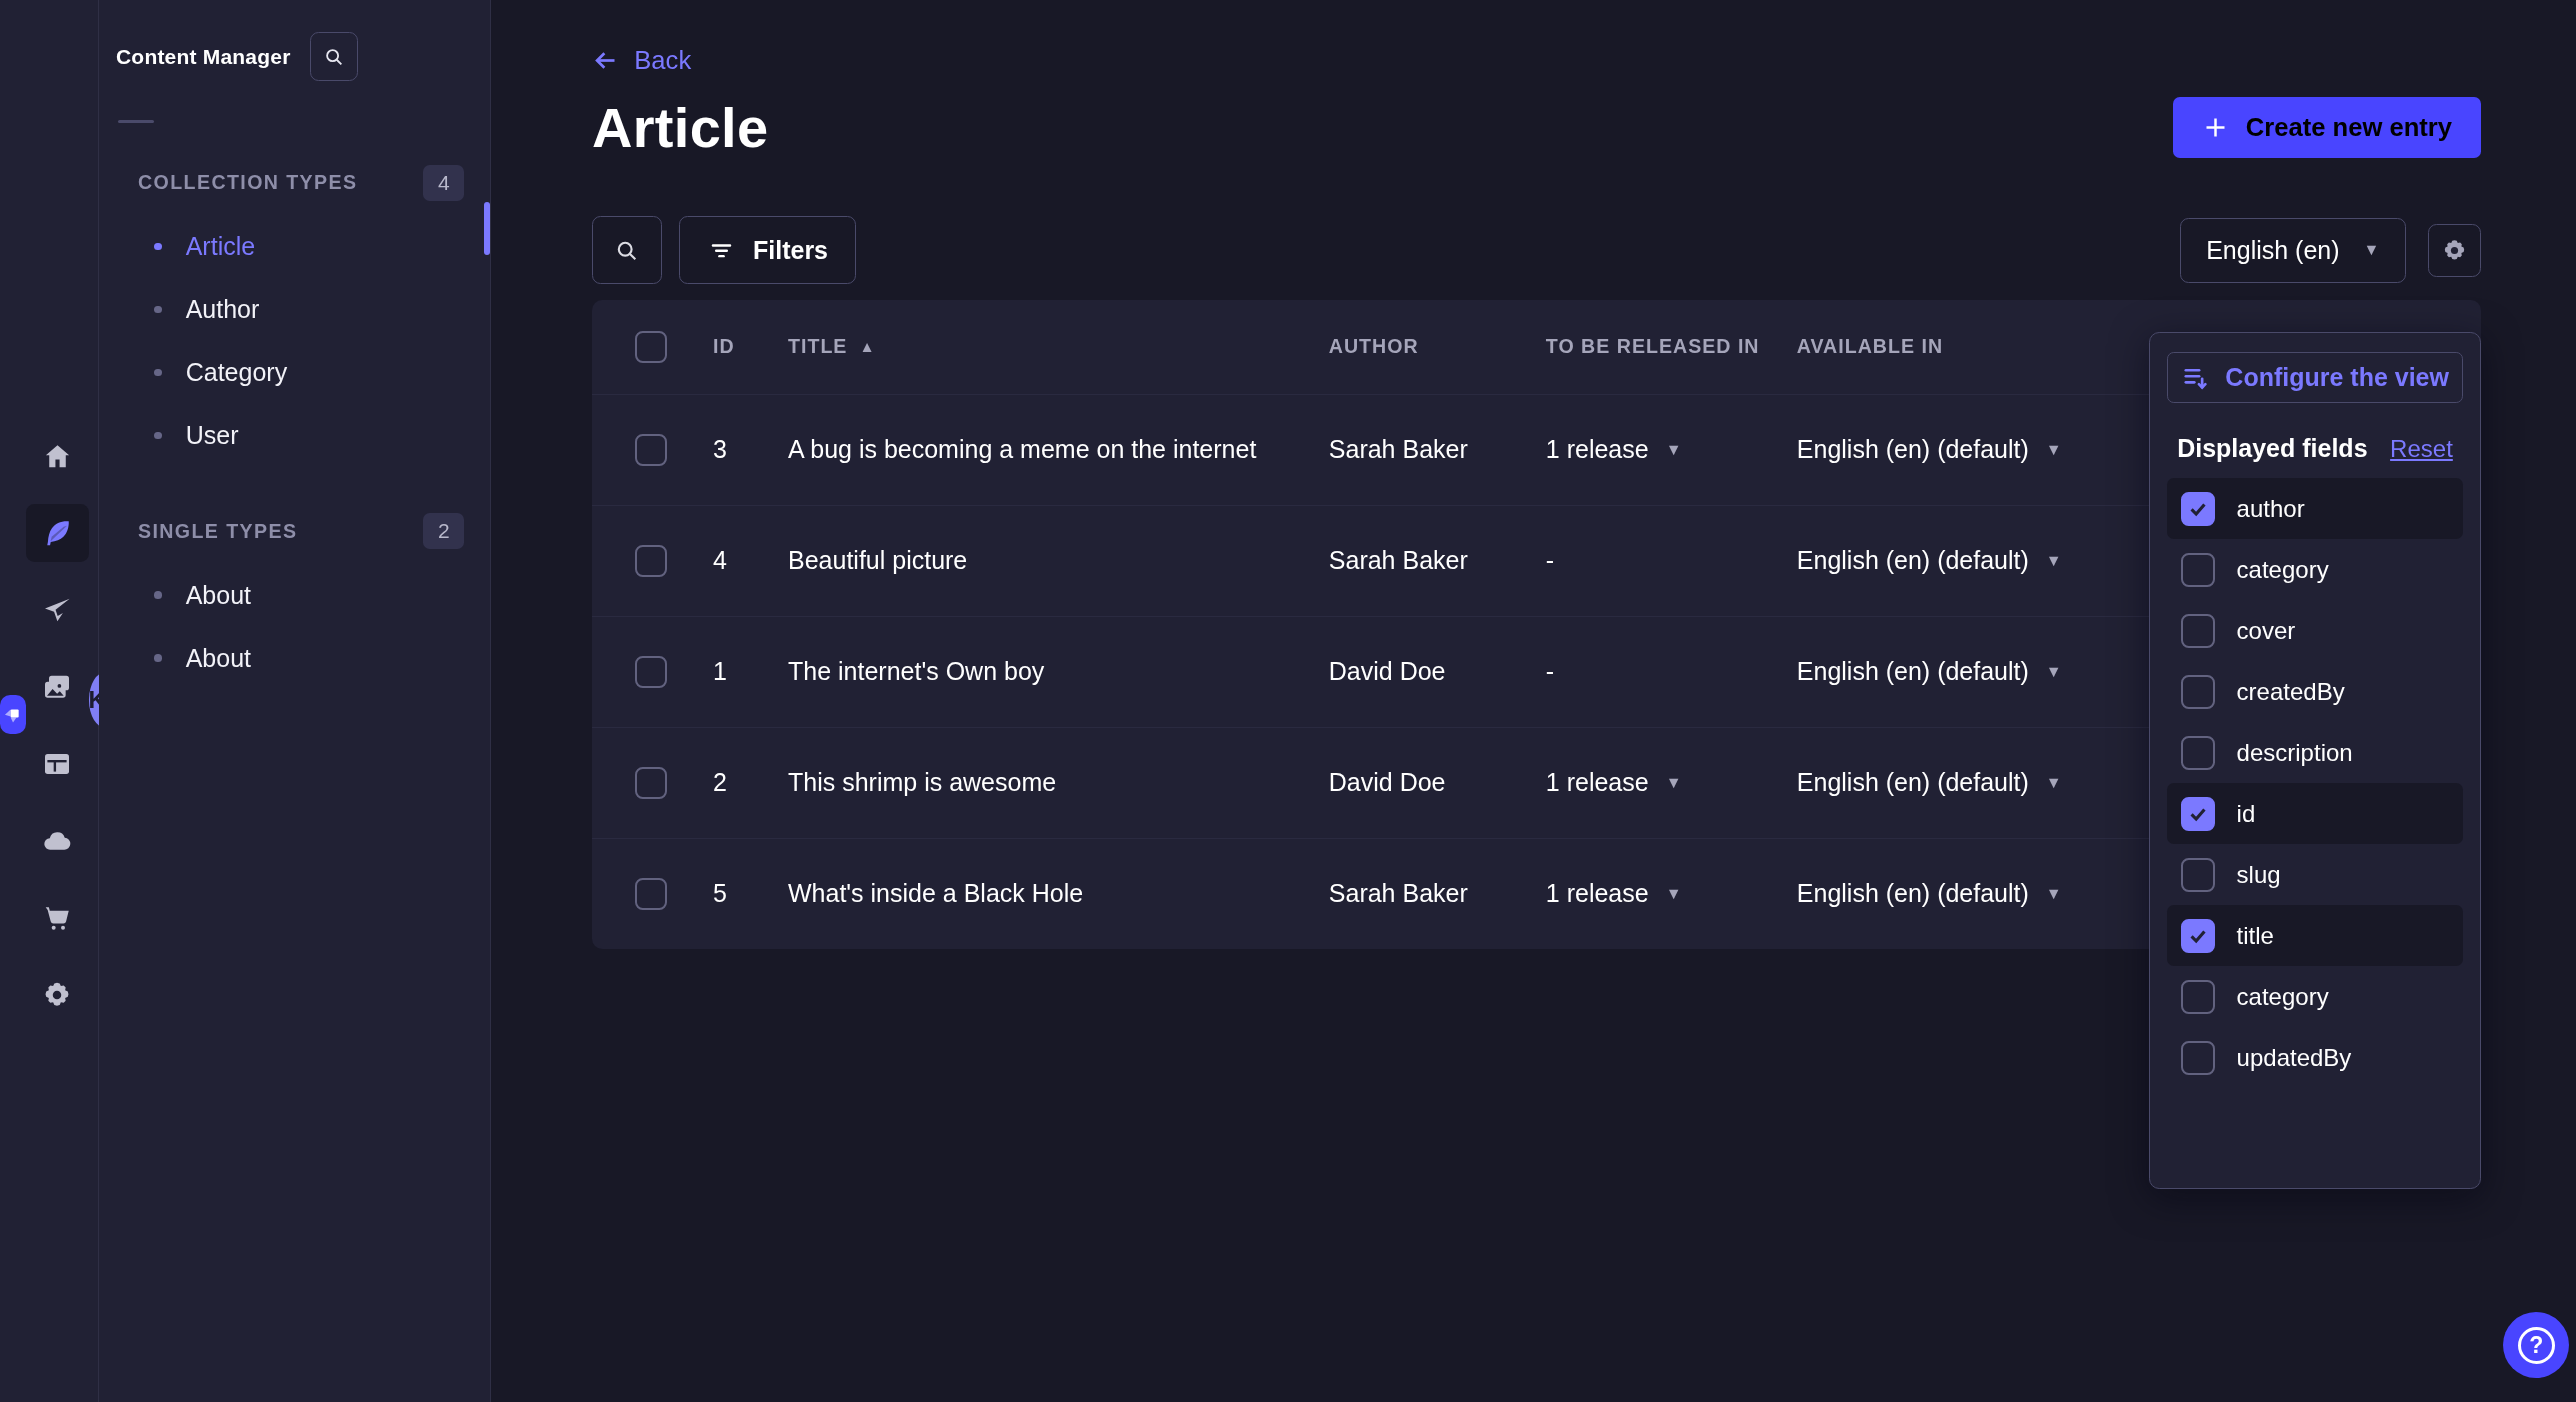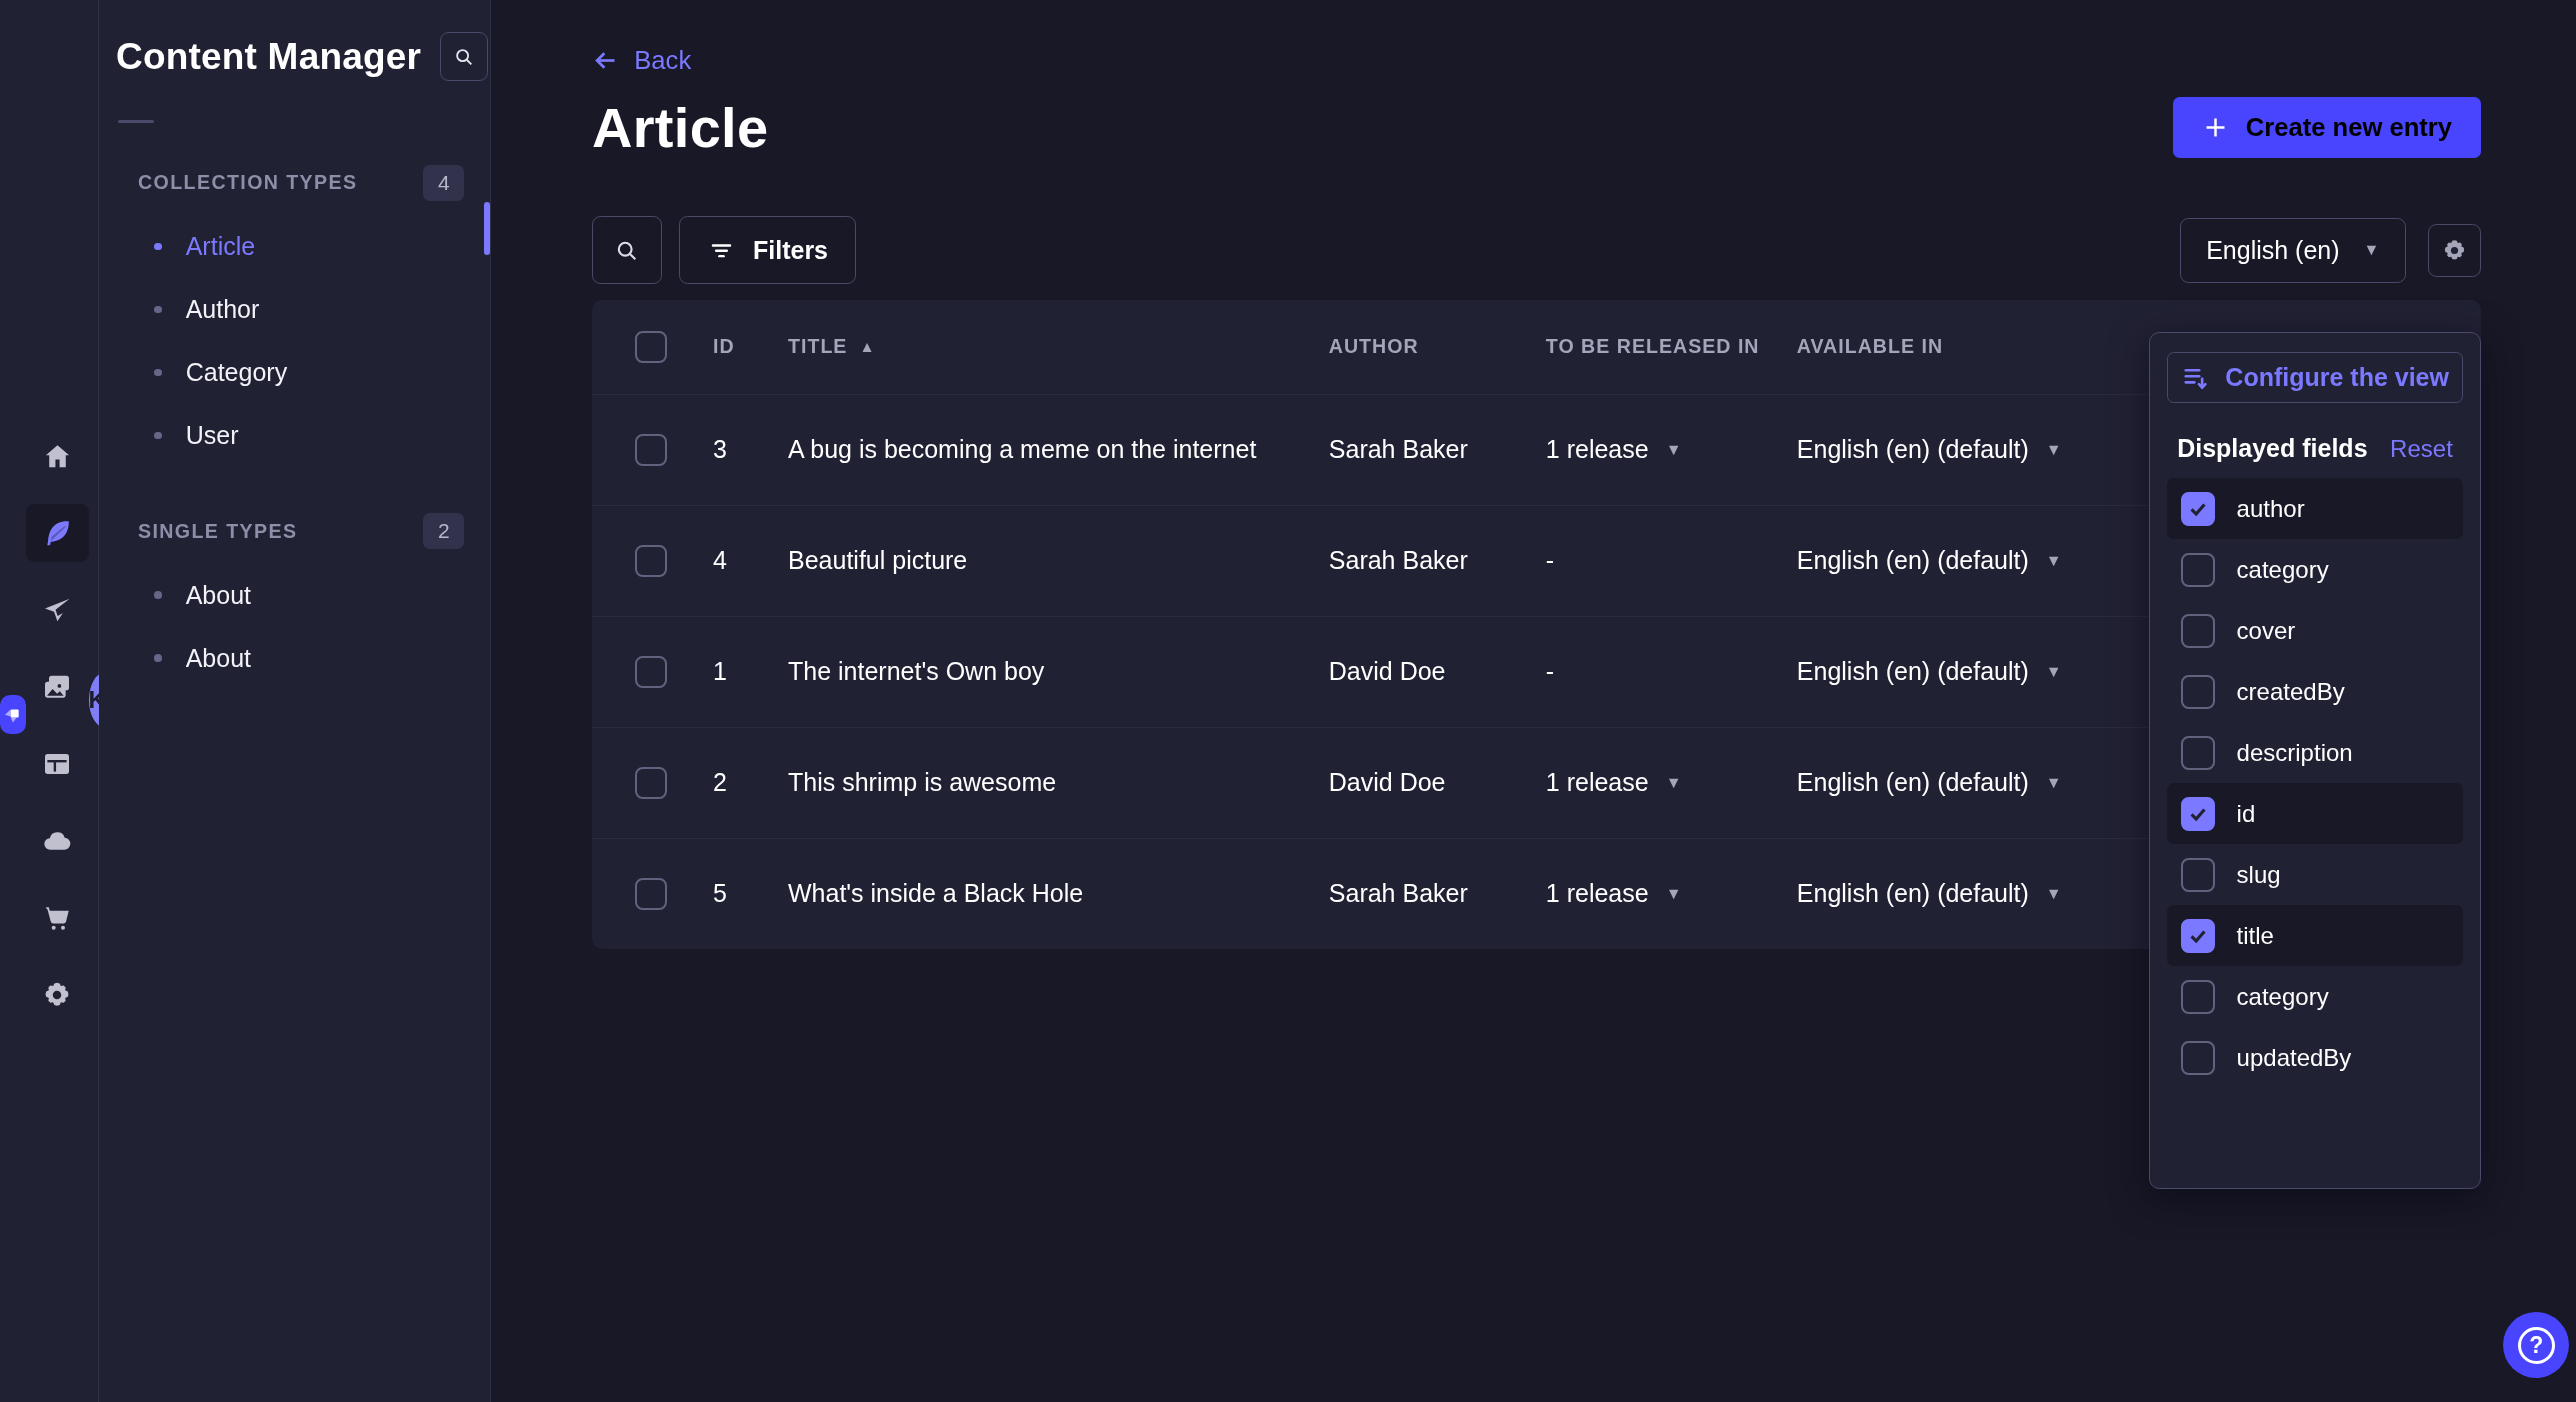--- a/index.html
+++ b/index.html
@@ -17,21 +17,21 @@
   .rail-nav { margin-top:49px; display:flex; flex-direction:column; align-items:center; gap:19px; }
   .rail-item { width:63px; height:58px; border-radius:8.5px; display:flex; align-items:center; justify-content:center; color:#c0c0cf; }
   .rail-item.active { background:#181826; color:#7b79ff; }
   .rail-spacer { flex:1; }
   .rail-divider { width:100%; height:1.7px; background:#2f2f45; }
   .rail-avatar { margin:22px 0 24px; width:56px; height:56px; border-radius:50%; background:#807ef5;
                  color:#1c1c30; font-size:24px; font-weight:700; display:flex; align-items:center; justify-content:center; }
   
   .sidebar { width:392px; flex-shrink:0; background:#212134; border-right:1.7px solid #2f2f45; position:relative; }
   .sidebar-header { margin:32px 0 0 17px; display:flex; align-items:center; gap:19px; }
-  .sidebar-title { font-size:37px; font-weight:700; letter-spacing:0.2px; }
+  .sidebar-title { font-size:21px; font-weight:700; letter-spacing:0.2px; }
   .sidebar-search-btn { width:48px; height:49px; border:1.7px solid #4a4a6a; border-radius:8.5px; background:transparent;
                         display:flex; align-items:center; justify-content:center; color:#e6e6f0; }
   .sidebar-rule { margin:39px 0 0 19px; width:36px; height:3.4px; border-radius:1.7px; background:#4a4a6a; }
   .section { margin-top:41px; }
   .section + .section { margin-top:46px; }
   .section-head { display:flex; align-items:center; padding:0 25.6px 0 39px; height:37px; }
   .section-label { flex:1; font-size:19.6px; font-weight:700; letter-spacing:1.4px; color:#8e8ea9; }
   .section-badge { min-width:41px; height:36px; padding:0 8.5px; border-radius:6.8px; background:#32324d; color:#b8b8cb;
                    font-size:21px; display:flex; align-items:center; justify-content:center; }
   .nav-list { margin-top:13.6px; }
@@ -80,21 +80,21 @@
   .release-caret, .avail-caret { margin-left:17px; }
   
   .panel { position:absolute; top:332px; right:95px; width:332px; height:857px; z-index:6;
            background:#212134; border:1.7px solid #4a4a6a; border-radius:10.2px;
            box-shadow:0 8.5px 37px rgba(4,4,16,.5); padding:19px 17px; }
   .configure-btn { width:100%; height:51px; border:1.7px solid #4a4a6a; border-radius:6.8px; background:transparent;
                    color:#7b79ff; font-size:25px; font-weight:600; display:flex; align-items:center; justify-content:center;
                    gap:15.3px; font-family:inherit; cursor:pointer; }
   .fields-head { margin:31px 10.2px 15.3px; display:flex; align-items:center; justify-content:space-between; }
   .fields-title { font-size:25px; font-weight:700; }
-  .reset-link { font-size:24px; color:#7b79ff; background:none; border:none; font-family:inherit; cursor:pointer; }
+  .reset-link { font-size:24px; color:#7b79ff; background:none; border:none; font-family:inherit; cursor:pointer;text-decoration:underline; }
   .field-item { height:61px; border-radius:6.8px; display:flex; align-items:center; gap:22px; padding:0 13.6px; font-size:24px; cursor:pointer; }
   .field-item.checked { background:#181826; }
   .field-item .cb { width:34px; height:34px; }
   
   .help-btn { position:absolute; right:6.8px; bottom:24px; width:66px; height:66px; border-radius:50%;
               background:#4945ff; border:none; display:flex; align-items:center; justify-content:center; cursor:pointer; z-index:8; }
   .help-ring { width:37px; height:37px; border:3.4px solid #fff; border-radius:50%; color:#fff;
                font-size:23px; font-weight:700; display:flex; align-items:center; justify-content:center; }
 </style>
 </head>

